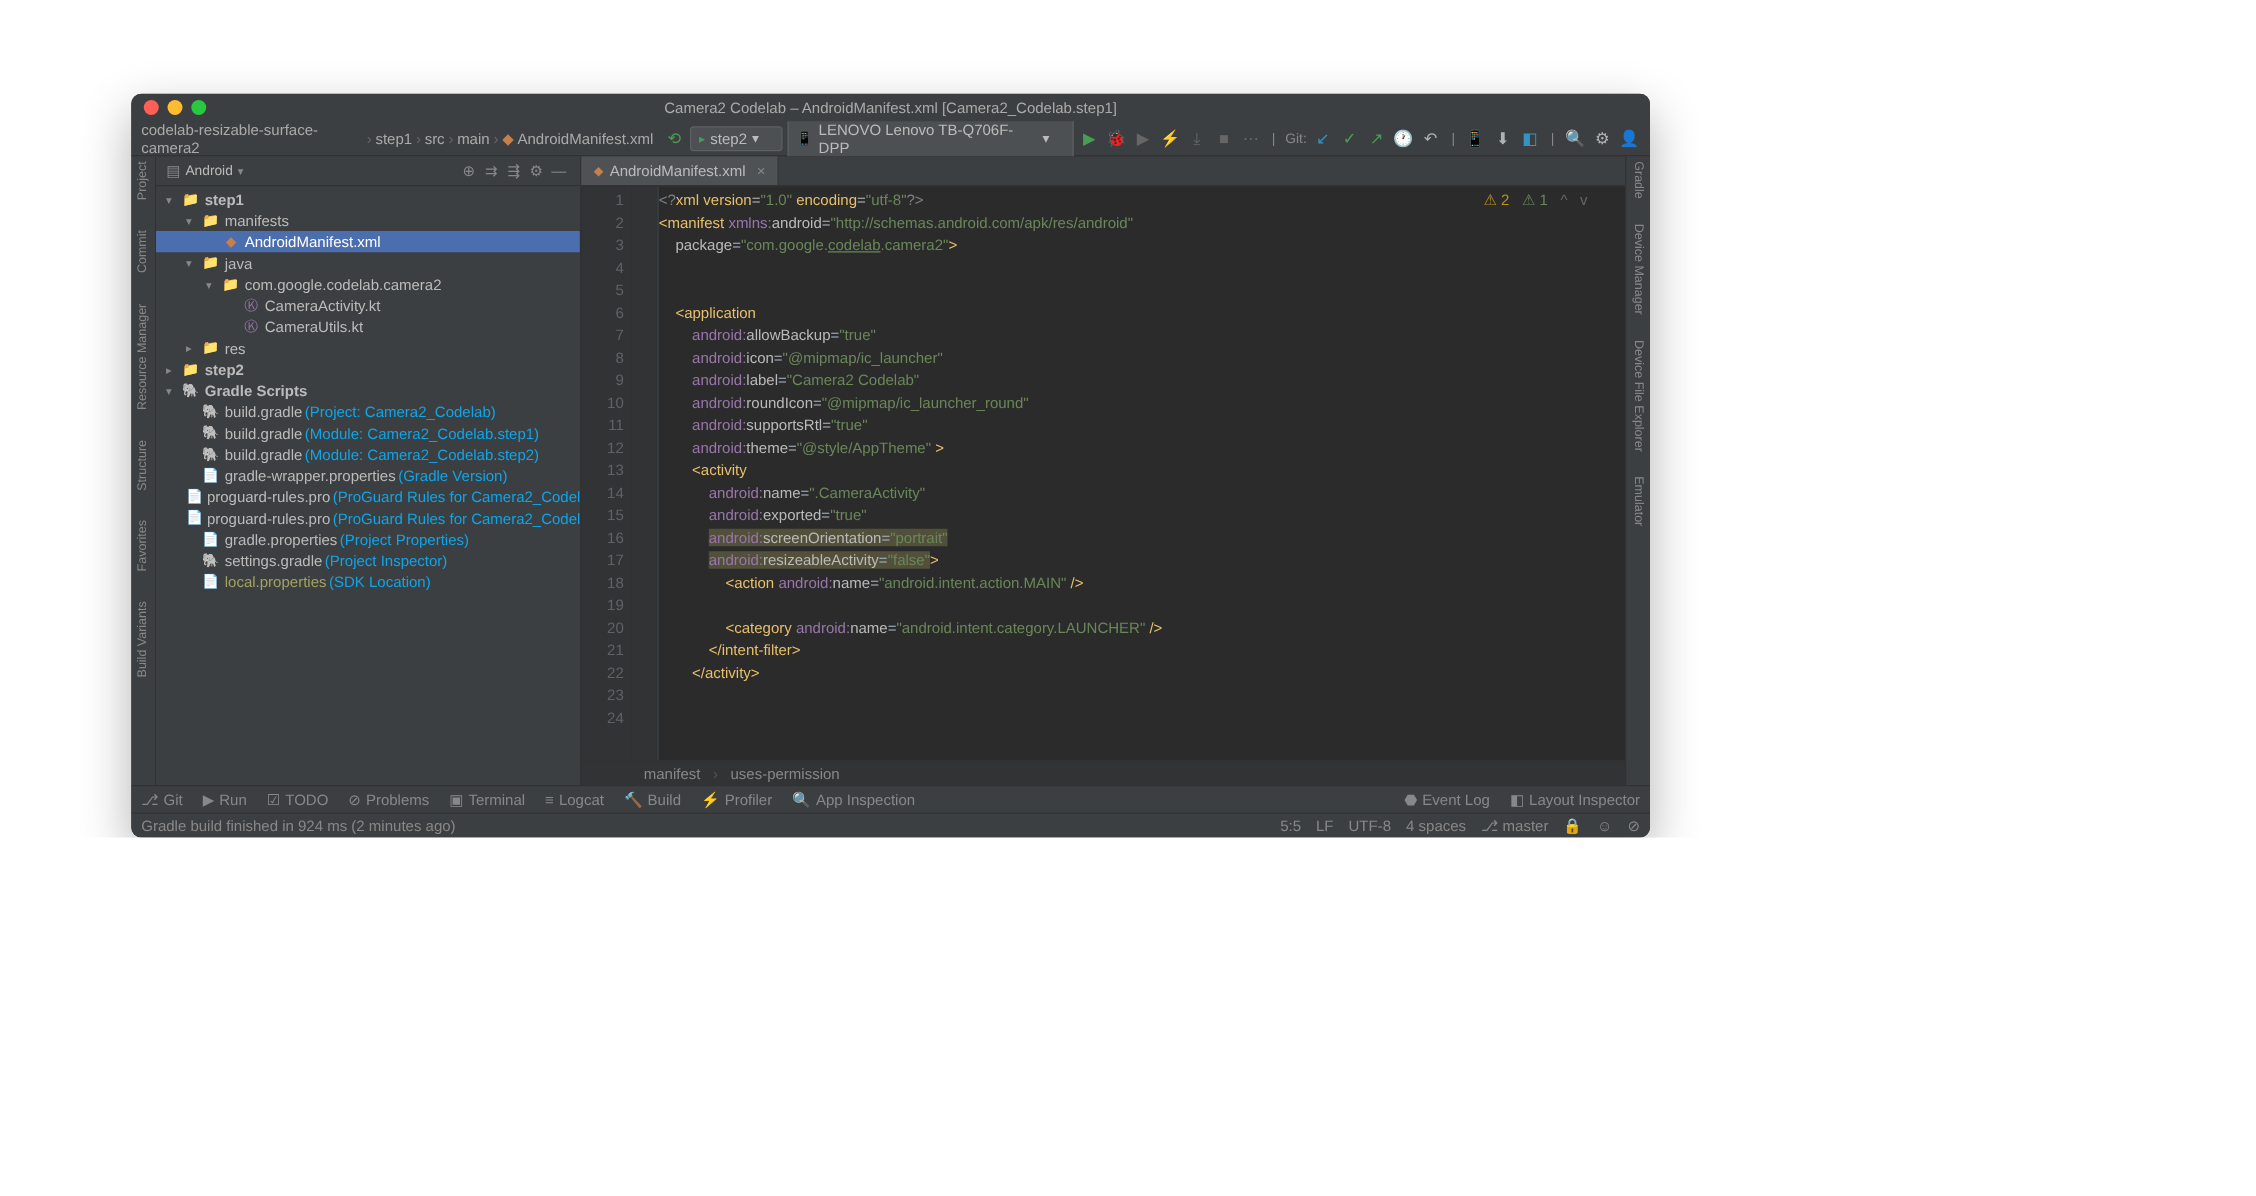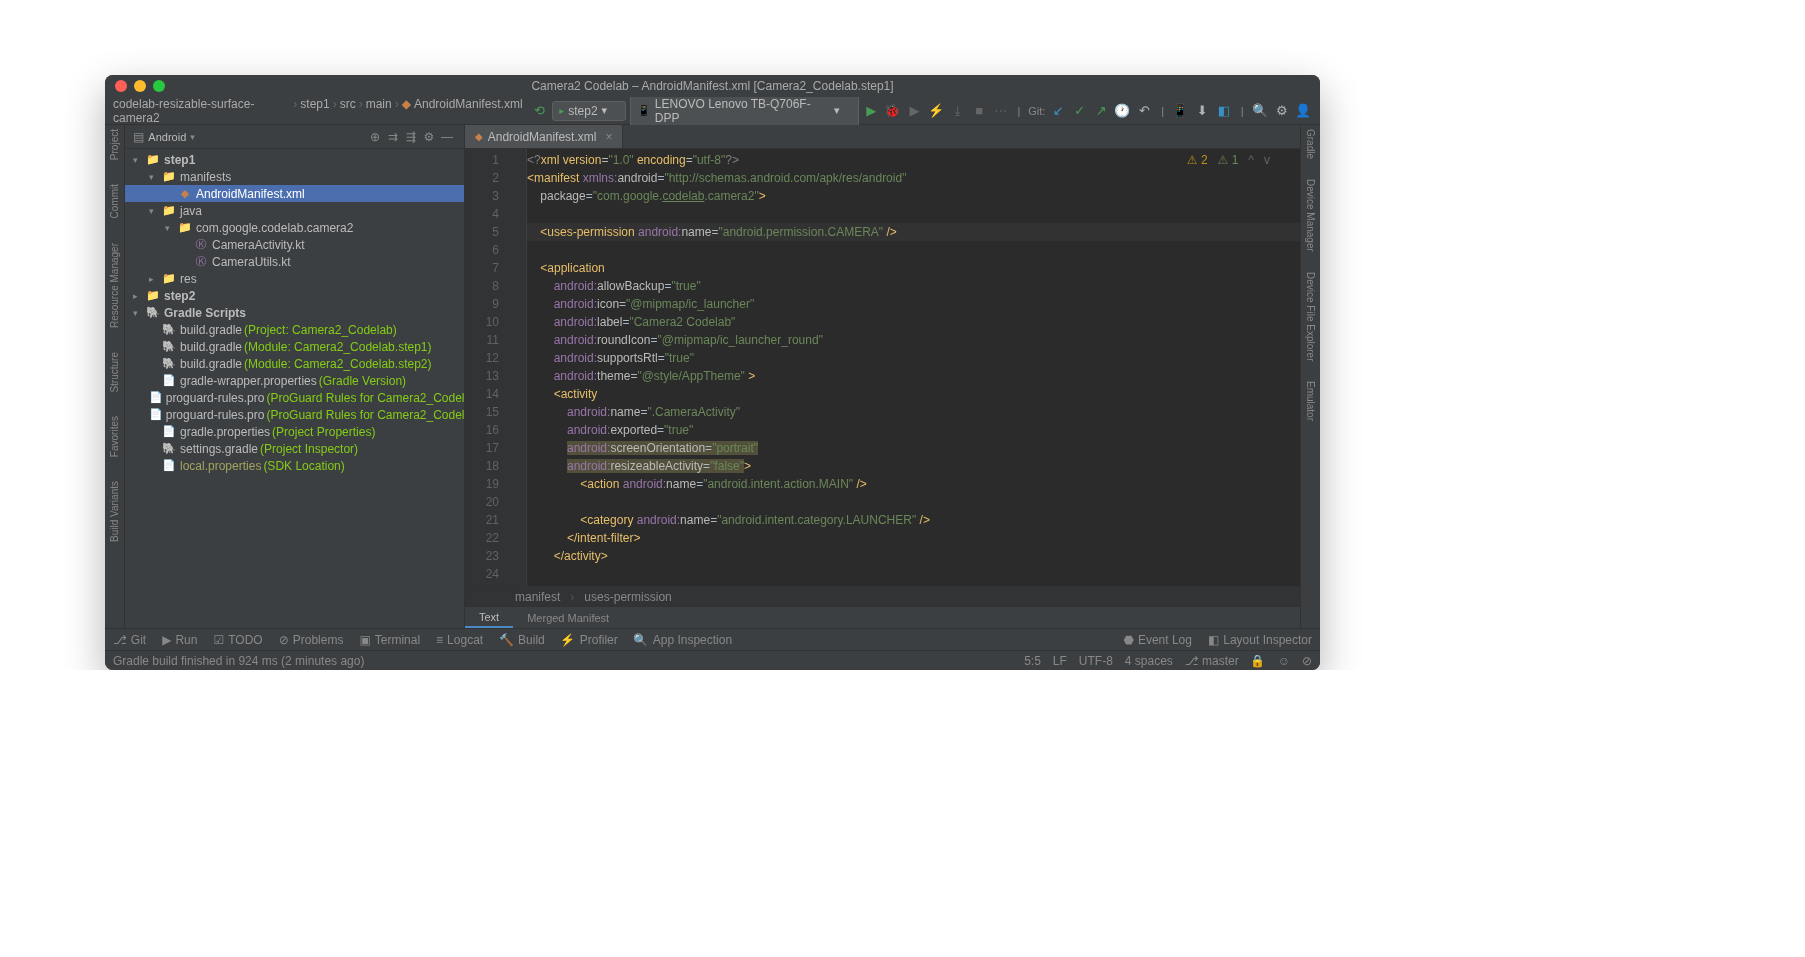--- a/index.html
+++ b/index.html
@@ -4,21 +4,21 @@
 <style>
 *{margin:0;padding:0;box-sizing:border-box;font-family:-apple-system,BlinkMacSystemFont,"Segoe UI",sans-serif;font-size:12px}
 body{background:#fff;display:flex;align-items:flex-start;justify-content:flex-start;padding:75px 0 0 105px}
 .ide{width:1215px;height:595px;background:#3c3f41;border-radius:8px;overflow:hidden;box-shadow:0 15px 40px rgba(0,0,0,0.3);display:flex;flex-direction:column;color:#bbb}
 .titlebar{height:22px;background:#3c3f41;display:flex;align-items:center;padding:0 0;position:relative}
 .tl{display:flex;gap:7px;position:absolute;left:10px}
 .tl span{width:12px;height:12px;border-radius:50%}
 .tl .r{background:#ff5f57}.tl .y{background:#febc2e}.tl .g{background:#28c840}
 .ttext{margin:0 auto;color:#aaa;font-size:12px;font-weight:500}
 .toolbar{height:28px;background:#3c3f41;border-bottom:1px solid #323232;display:flex;align-items:center;padding:0 8px;gap:4px}
-.bc{display:flex;align-items:flex-start;gap:3px;color:#aaa;font-size:11px}
+.bc{display:flex;align-items:center;gap:3px;color:#aaa;font-size:11px}
 .bc span{cursor:pointer}
 .bc .sep{color:#666}
 .tbspacer{flex:1}
 .tbico{width:18px;height:18px;display:flex;align-items:center;justify-content:center;color:#afb1b3;cursor:pointer;font-size:13px}
 .tbico.g{color:#499c54}.tbico.b{color:#3592c4}.tbico.gy{color:#666}
 .tbsel{background:#4c5052;border:1px solid #5e6060;padding:2px 18px 2px 6px;font-size:11px;color:#bbb;border-radius:3px;cursor:pointer;display:flex;align-items:center;gap:4px}
 .body{flex:1;display:flex;overflow:hidden}
 .lrail{width:20px;background:#3c3f41;border-right:1px solid #323232;display:flex;flex-direction:column;align-items:center;padding-top:4px;gap:24px}
 .lrail .rt{writing-mode:vertical-rl;transform:rotate(180deg);font-size:10px;color:#888;cursor:pointer;white-space:nowrap}
 .rrail{width:20px;background:#3c3f41;border-left:1px solid #323232;display:flex;flex-direction:column;align-items:center;padding-top:4px;gap:20px}
@@ -28,21 +28,21 @@
 .sbhead .lbl{color:#bbb;font-size:11px}
 .sbhead .ico{width:18px;color:#888;text-align:center;cursor:pointer;font-size:12px}
 .sbhead .sp{flex:1}
 .tree{flex:1;overflow:auto;padding:2px 0}
 .tn{height:17px;display:flex;align-items:center;padding-left:6px;font-size:12px;color:#bbb;cursor:pointer;white-space:nowrap}
 .tn.sel{background:#4b6eaf;color:#fff}
 .tn .ar{width:12px;font-size:9px;color:#888}
 .tn .ic{width:16px;text-align:center;margin-right:3px;font-size:11px}
 .tn .ic.fo{color:#87939a}.tn .ic.xm{color:#c7804a}.tn .ic.kt{color:#9876aa}.tn .ic.gr{color:#6e9e59}.tn .ic.pr{color:#c7804a}
 .tn .nm{color:#bbb}.tn.sel .nm{color:#fff}
-.tn .hint{color:#84cc16;margin-left:2px}
+.tn .hint{color:#0ea5e9;margin-left:2px}
 .editor{flex:1;display:flex;flex-direction:column;background:#2b2b2b}
 .etabs{height:24px;background:#3c3f41;border-bottom:1px solid #323232;display:flex}
 .etab{padding:0 10px;display:flex;align-items:center;gap:5px;background:#4e5254;font-size:11px;color:#bbb;border-right:1px solid #323232;cursor:pointer}
 .etab .ic{color:#c7804a;font-size:10px}
 .code{flex:1;display:flex;overflow:hidden;position:relative}
 .gut{width:40px;background:#313335;color:#606366;font-family:'JetBrains Mono',Menlo,monospace;font-size:11px;text-align:right;padding:2px 6px 0 0;line-height:18px}
 .gut2{width:22px;background:#313335;border-right:1px solid #3c3f41}
 .src{flex:1;font-family:'JetBrains Mono',Menlo,monospace;font-size:12px;line-height:18px;padding:2px 0 0 0;color:#a9b7c6;overflow:hidden}
 .ln{height:18px;white-space:pre}
 .ln.hl{background:#323232}.tag{color:#e8bf6a}.attr{color:#bababa}.ns{color:#9876aa}.val{color:#6a8759}.cm{color:#808080}
@@ -277,21 +277,20 @@
             <div>22</div>
             <div>23</div>
             <div>24</div>
           </div>
         <div class="gut2"></div>
         <div class="src" id="src">
             <div class="ln"><span class="cm">&lt;?</span><span class="tag">xml version</span><span class="attr">=</span><span class="val">"1.0"</span> <span class="tag">encoding</span><span class="attr">=</span><span class="val">"utf-8"</span><span class="cm">?&gt;</span></div>
             <div class="ln"><span class="tag">&lt;manifest</span> <span class="ns">xmlns:</span><span class="attr">android</span>=<span class="val">"http://schemas.android.com/apk/res/android"</span></div>
             <div class="ln">    <span class="attr">package</span>=<span class="val">"com.google.<u>codelab</u>.camera2"</span><span class="tag">&gt;</span></div>
             <div class="ln"></div>
-            <div class="ln hl">    <span class="tag">&lt;uses-permission</span> <span class="ns">android:</span><span class="attr">name</span>=<span class="val">"android.permission.CAMERA"</span> <span class="tag">/&gt;</span></div>
             <div class="ln"></div>
             <div class="ln">    <span class="tag">&lt;application</span></div>
             <div class="ln">        <span class="ns">android:</span><span class="attr">allowBackup</span>=<span class="val">"true"</span></div>
             <div class="ln">        <span class="ns">android:</span><span class="attr">icon</span>=<span class="val">"@mipmap/ic_launcher"</span></div>
             <div class="ln">        <span class="ns">android:</span><span class="attr">label</span>=<span class="val">"Camera2 Codelab"</span></div>
             <div class="ln">        <span class="ns">android:</span><span class="attr">roundIcon</span>=<span class="val">"@mipmap/ic_launcher_round"</span></div>
             <div class="ln">        <span class="ns">android:</span><span class="attr">supportsRtl</span>=<span class="val">"true"</span></div>
             <div class="ln">        <span class="ns">android:</span><span class="attr">theme</span>=<span class="val">"@style/AppTheme"</span> <span class="tag">&gt;</span></div>
             <div class="ln">        <span class="tag">&lt;activity</span></div>
             <div class="ln">            <span class="ns">android:</span><span class="attr">name</span>=<span class="val">".CameraActivity"</span></div>
@@ -309,24 +308,20 @@
           <span class="wk">⚠ <span>1</span></span>
           <span style="color:#666">^</span>
             <span style="color:#666">v</span>
         </div>
       </div>
       <div class="breadc" id="ecrumb">
           <span>manifest</span>
           <span style="color:#555">›</span>
           <span>uses-permission</span>
         </div>
-      <div class="subtabs" id="subtabs">
-          <div class="subtab act">Text</div>
-          <div class="subtab">Merged Manifest</div>
-        </div>
     </div>
 
     <div class="rrail" id="rrail">
         <div class="rt">Gradle</div>
         <div class="rt">Device Manager</div>
         <div class="rt">Device File Explorer</div>
         <div class="rt">Emulator</div>
       </div>
   </div>
 

